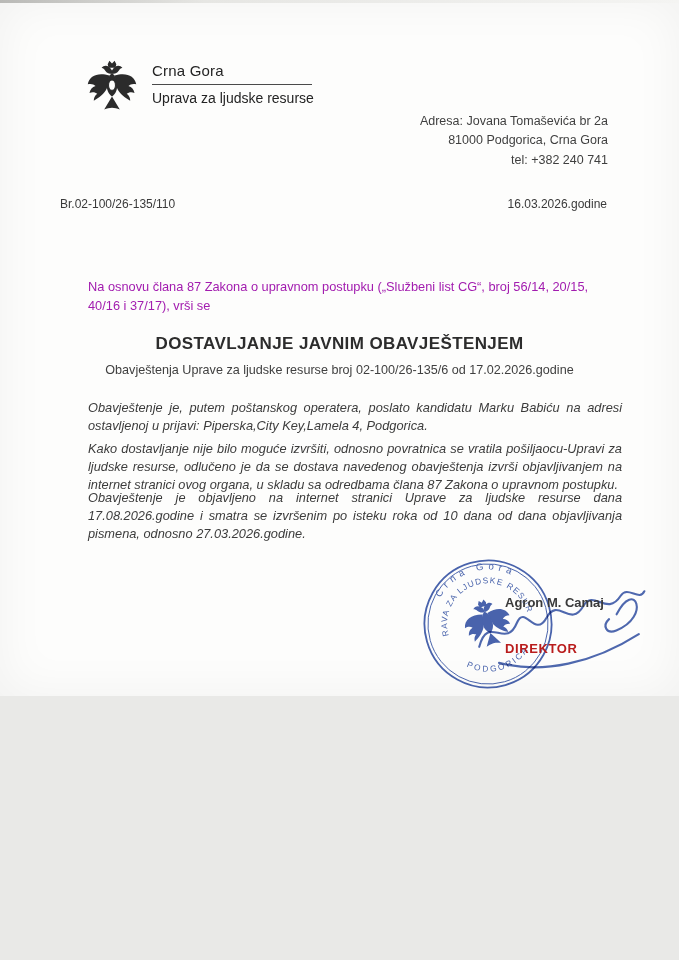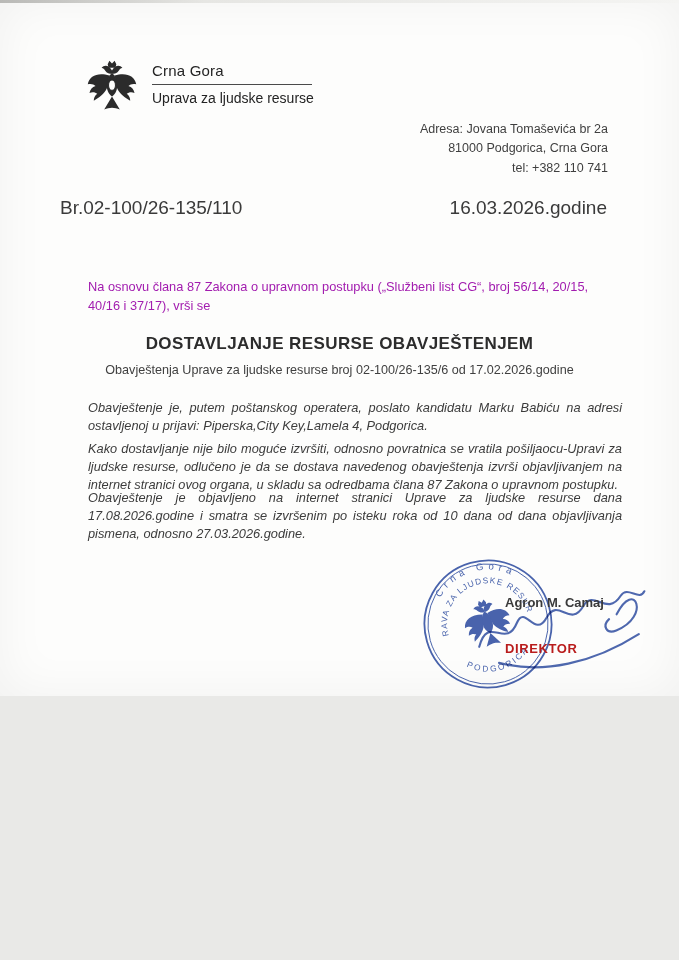--- a/index.html
+++ b/index.html
@@ -13,23 +13,23 @@
     color:#3a3a3a;
     overflow:hidden;
   }
   .scan-edge{position:absolute;left:0;top:0;width:100%;height:3px;background:linear-gradient(90deg,#b9b9b6,#e6e6e3 30%,#f4f4f2);}
   
   .logo{position:absolute;left:86px;top:58px;width:52px;height:56px;}
   .org{position:absolute;left:152px;top:62px;width:220px;}
   .org .country{font-size:15px;color:#242424;letter-spacing:.2px;}
   .org .rule{border:none;border-top:1.4px solid #4a4a4a;margin:5px 0 5px 0;width:160px;}
   .org .institution{font-size:14px;color:#242424;}
-  .address{position:absolute;right:71px;top:120px;text-align:right;font-size:12.5px;line-height:1.55;color:#3f3f3f;}
+  .address{position:absolute;right:71px;top:112px;text-align:right;font-size:12.5px;line-height:1.55;color:#3f3f3f;}
   
-  .refrow{position:absolute;left:60px;right:72px;top:197px;display:flex;justify-content:space-between;font-size:19px;color:#3a3a3a;}
+  .refrow{position:absolute;left:60px;right:72px;top:197px;display:flex;justify-content:space-between;font-size:12px;color:#3a3a3a;}
   
   .intro{position:absolute;left:88px;top:277px;width:534px;font-size:12.8px;line-height:1.5;color:#a21caf;}
   .doc-title{position:absolute;left:0;right:0;top:334px;text-align:center;font-size:17px;font-weight:bold;letter-spacing:.4px;color:#2c2c2c;}
   .doc-subtitle{position:absolute;left:0;right:0;top:363px;text-align:center;font-size:12.6px;color:#404040;}
   .para{position:absolute;left:88px;width:534px;font-size:12.8px;line-height:1.42;color:#3c3c3c;text-align:justify;font-style:italic;}
   .p1{top:399px;}
   .p2{top:440px;}
   .p3{top:489px;}
   
   .stamp{position:absolute;left:420px;top:556px;width:136px;height:136px;transform:rotate(-16deg);mix-blend-mode:multiply;opacity:.93;}
@@ -61,30 +61,30 @@
 
   <div class="org">
     <div class="country">Crna Gora</div>
     <hr class="rule">
     <div class="institution">Uprava za ljudske resurse</div>
   </div>
 
   <div class="address">
     <div>Adresa: Jovana Tomaševića br 2a</div>
     <div>81000 Podgorica, Crna Gora</div>
-    <div>tel: +382 110 741</div>
+    <div>tel: +382 240 741</div>
   </div>
 
   <div class="refrow">
     <span>Br.02-100/26-135/110</span>
     <span>16.03.2026.godine</span>
   </div>
 
   <div class="intro">Na osnovu člana 87 Zakona o upravnom postupku („Službeni list CG“, broj 56/14, 20/15, 40/16 i 37/17), vrši se</div>
-  <div class="doc-title">DOSTAVLJANJE RESURSE OBAVJEŠTENJEM</div>
+  <div class="doc-title">DOSTAVLJANJE JAVNIM OBAVJEŠTENJEM</div>
   <div class="doc-subtitle">Obavještenja Uprave za ljudske resurse broj 02-100/26-135/6  od 17.02.2026.godine</div>
   <div class="para p1">Obavještenje je, putem poštanskog operatera, poslato kandidatu Marku Babiću na adresi ostavljenoj u prijavi: Piperska,City Key,Lamela 4, Podgorica.</div>
   <div class="para p2">Kako dostavljanje nije bilo moguće izvršiti, odnosno povratnica se vratila pošiljaocu-Upravi za ljudske resurse, odlučeno je da se dostava navedenog  obavještenja izvrši objavljivanjem na internet stranici ovog organa, u skladu sa odredbama člana 87 Zakona o upravnom postupku.</div>
   <div class="para p3">Obavještenje  je objavljeno na internet stranici Uprave za ljudske resurse  dana 17.08.2026.godine i smatra se izvršenim po isteku roka od 10 dana od dana objavljivanja pismena, odnosno 27.03.2026.godine.</div>
 
   <div class="stamp">
     <svg viewBox="0 0 120 120" width="136" height="136" aria-hidden="true">
       <defs>
         <path id="arcTop" d="M 12,60 A 48,48 0 0 1 108,60"></path>
         <path id="arcInner" d="M 24,60 A 36,36 0 0 1 96,60"></path>

